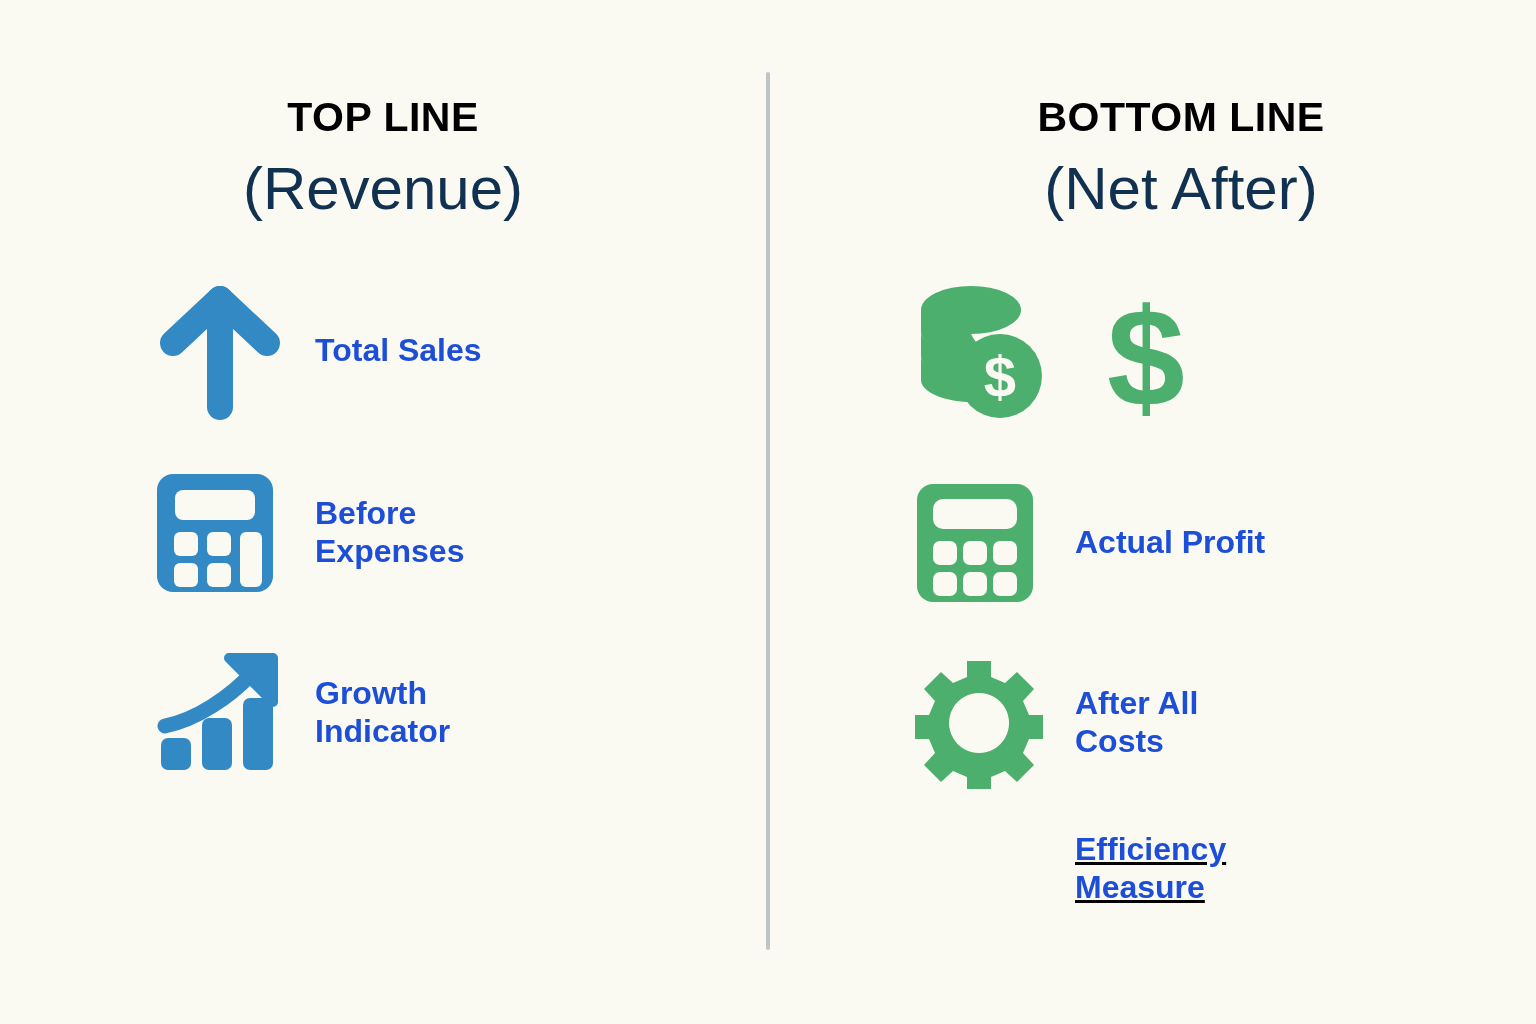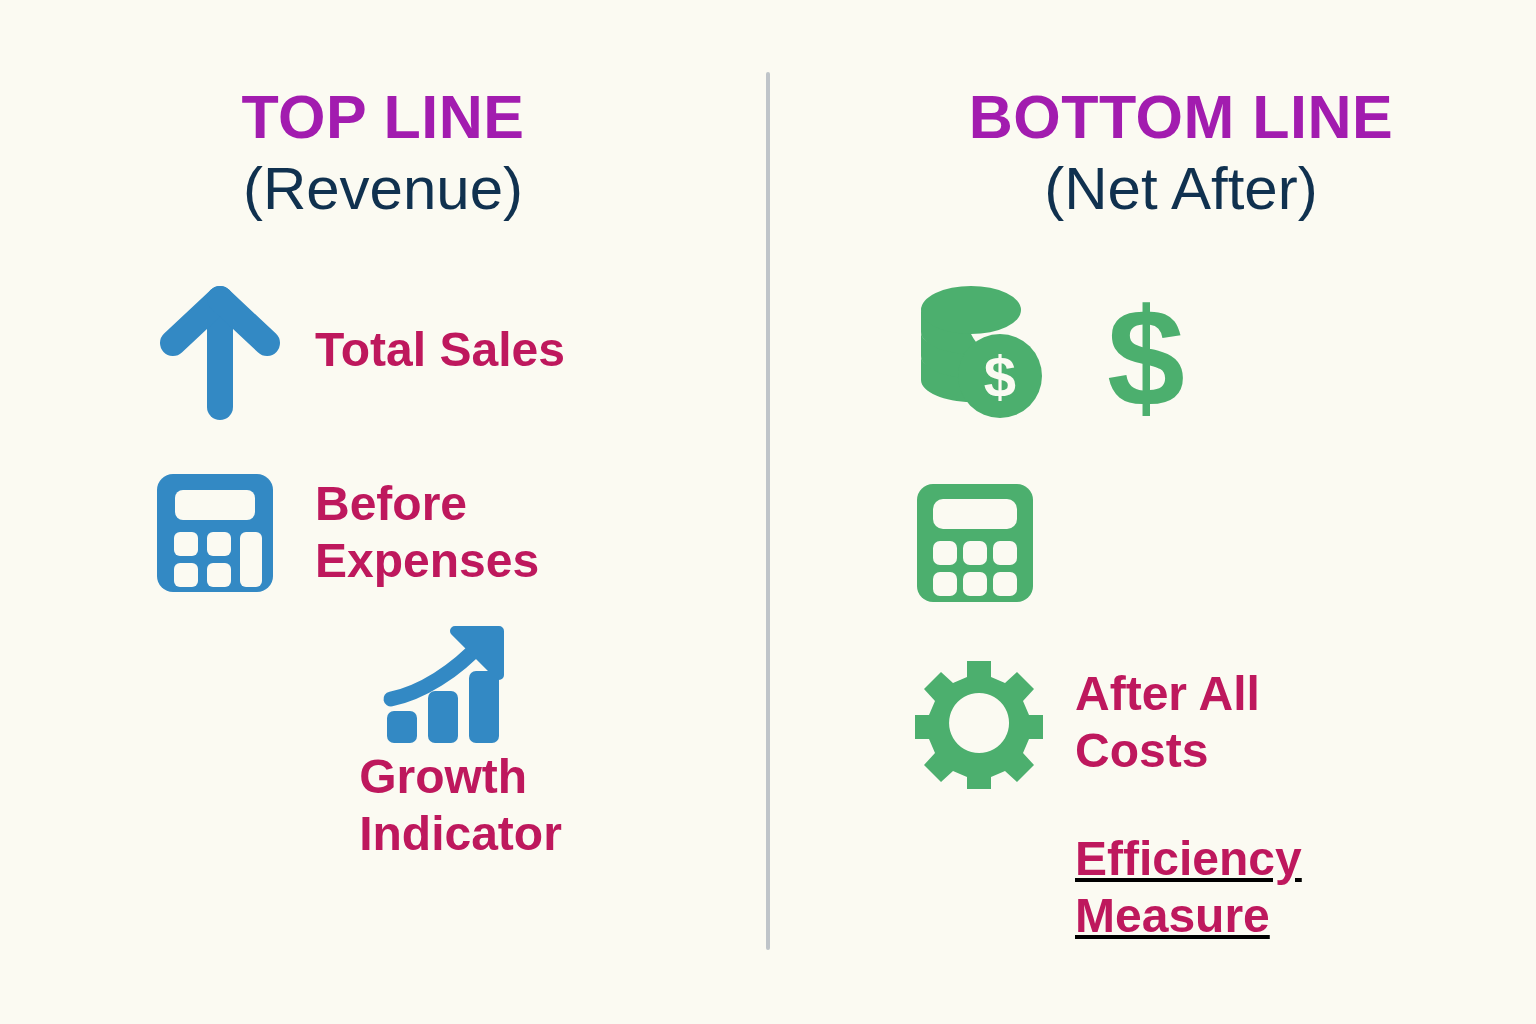--- a/index.html
+++ b/index.html
@@ -42,26 +42,26 @@
     position: absolute;
     left: 0;
     width: 100%;
     text-align: center;
     color: #10314F;
   }
   .column.left .col-head  { top: 80px; }
   .column.right .col-head { top: 80px; padding-left: 28px; }
 
   .col-title {
-    font-size: 61px;
+    font-size: 41px;
     font-weight: bold;
     letter-spacing: 0.5px;
     line-height: 1.05;
-    margin: 5px;
-    color: #a21caf;
+    margin: 16px;
+    color: #000000;
   }
   .col-subtitle {
     font-size: 60px;
     font-weight: normal;
     line-height: 1.12;
     margin: 6px 0 0 0;
     color: #10314F;
   }
 
   .items {
@@ -82,30 +82,30 @@
     width: 160px;
     min-width: 160px;
     height: 150px;
     display: flex;
     align-items: center;
     justify-content: flex-start;
   }
   .item-icon.empty { height: 0; }
 
   .item-label {
-    font-size: 48px;
+    font-size: 32px;
     font-weight: bold;
-    color: #be185d;
+    color: #1d4ed8;
     line-height: 1.18;
     white-space: pre-line;
   }
 
   .row-sales     { height: 185px; }
   .row-before    { height: 180px; }
-  .row-growth    { height: 180px; flex-direction: column; }
+  .row-growth    { height: 180px; }
 
   .row-coins     { height: 195px; }
   .row-profit    { height: 180px; }
   .row-after     { height: 180px; }
   .row-eff       { height: 160px; padding-top: 18px; align-items: flex-start; text-decoration: underline; }
   .row-eff .item-icon { width: 160px; min-width: 160px; }
 
   .coins-row {
     display: flex;
     align-items: center;
@@ -215,20 +215,21 @@
             <rect x="2" y="2" width="116" height="118" rx="16" fill="#4CAF6E"></rect>
             <rect x="18" y="17" width="84" height="30" rx="10" fill="#FBFAF2"></rect>
             <rect x="18" y="59" width="24" height="24" rx="7" fill="#FBFAF2"></rect>
             <rect x="48" y="59" width="24" height="24" rx="7" fill="#FBFAF2"></rect>
             <rect x="78" y="59" width="24" height="24" rx="7" fill="#FBFAF2"></rect>
             <rect x="18" y="90" width="24" height="24" rx="7" fill="#FBFAF2"></rect>
             <rect x="48" y="90" width="24" height="24" rx="7" fill="#FBFAF2"></rect>
             <rect x="78" y="90" width="24" height="24" rx="7" fill="#FBFAF2"></rect>
           </svg>
         </div>
+        <div class="item-label">Actual Profit</div>
       </div>
 
       <div class="item row-after">
         <div class="item-icon">
           <svg width="128" height="132" viewBox="0 0 128 132">
             <path fill="#4CAF6E" fill-rule="evenodd" d="
               M52 4 h24 v16 l14 6 l12 -11 l17 17 l-11 12 l6 14 h16 v24 h-16 l-6 14
               l11 12 l-17 17 l-12 -11 l-14 6 v16 h-24 v-16 l-14 -6 l-12 11 l-17 -17
               l11 -12 l-6 -14 h-16 v-24 h16 l6 -14 l-11 -12 l17 -17 l12 11 l14 -6 z
               M64 36 a30 30 0 1 0 0.1 0 z"></path>

